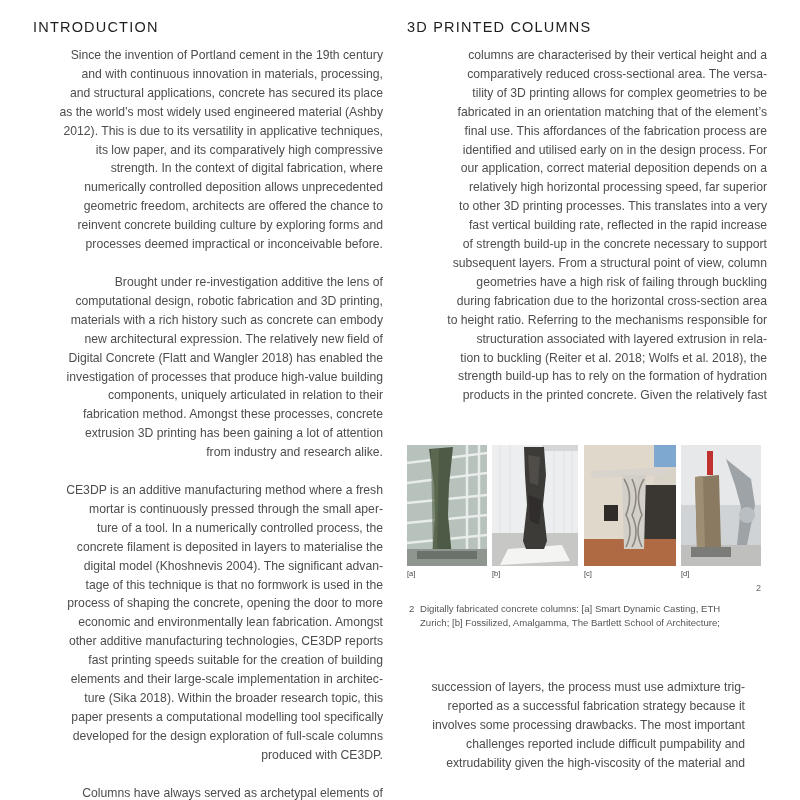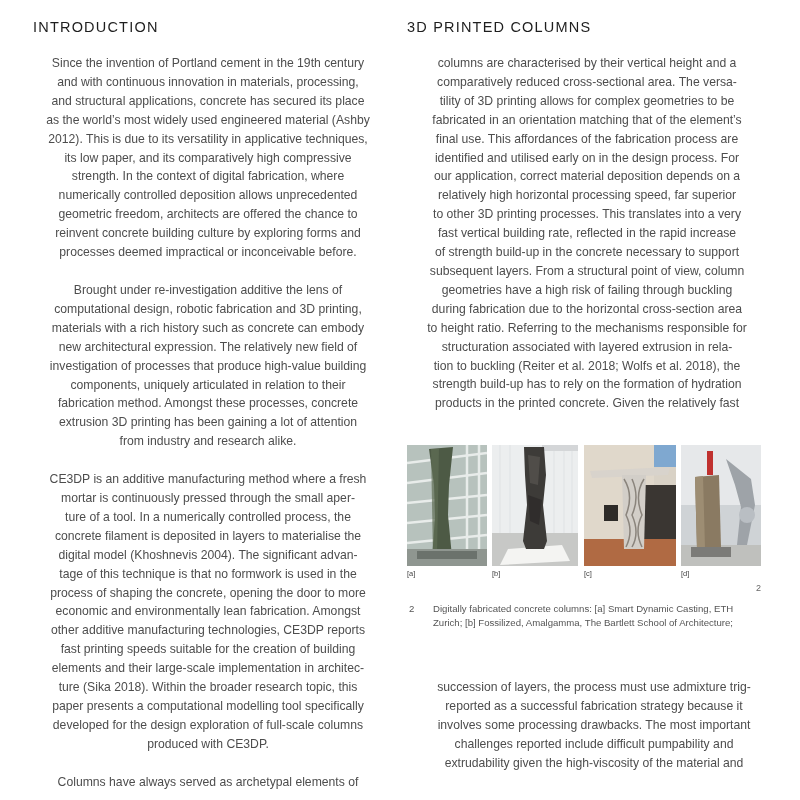--- a/index.html
+++ b/index.html
@@ -7,55 +7,55 @@
     width: 800px; height: 800px; overflow: hidden;
     background: #ffffff;
     font-family: "Liberation Sans", "DejaVu Sans", sans-serif;
     color: #4a4a4a;
     position: relative;
   }
   .col { position: absolute; top: 18px; }
   .col-left { left: 33px; width: 350px; }
   .col-right { left: 407px; width: 360px; }
   h2 {
-    margin: 0 0 18px 0;
+    margin: 0 0 10px 0;
     font-size: 14.5px;
     font-weight: normal;
     letter-spacing: 1.2px;
     color: #1e1e1e;
     line-height: 18px;
   }
   p {
     margin: 0;
     font-size: 12.2px;
     line-height: 18.9px;
     color: #4d4d4d;
-    text-align: center;
+    text-align: right;
   }
   .para-gap { height: 19px; }
   .line { display: block; white-space: nowrap; }
 
   .figure { position: absolute; left: 407px; top: 445px; width: 360px; }
   .fig-row { position: relative; height: 140px; }
   .photo { position: absolute; top: 0; height: 121px; overflow: hidden; }
   .photo-label {
     position: absolute; top: 124px; font-size: 7.5px; color: #444;
   }
   .fig-number {
     position: absolute; right: 6px; top: 138px; font-size: 9px; color: #666;
   }
   .caption {
     position: absolute; left: 407px; top: 602px; width: 360px;
     font-size: 9.6px; line-height: 14px; color: #555;
   }
   .caption .num { position: absolute; left: 2px; top: 0; }
-  .caption .txt { margin-left: 26px; display: block; }
+  .caption .txt { margin-left: 13px; display: block; }
   .caption .line { white-space: nowrap; }
 
-  .col-right-bottom { position: absolute; left: 414px; top: 678px; width: 360px; }
+  .col-right-bottom { position: absolute; left: 385px; top: 678px; width: 360px; }
 </style>
 </head>
 <body>
 
 <div class="col col-left">
   <h2>INTRODUCTION</h2>
 
   <p>
     <span class="line">Since the invention of Portland cement in the 19th century</span>
     <span class="line">and with continuous innovation in materials, processing,</span>
@@ -69,20 +69,21 @@
     <span class="line">reinvent concrete building culture by exploring forms and</span>
     <span class="line">processes deemed impractical or inconceivable before.</span>
   </p>
   <div class="para-gap"></div>
 
   <p>
     <span class="line">Brought under re-investigation additive the lens of</span>
     <span class="line">computational design, robotic fabrication and 3D printing,</span>
     <span class="line">materials with a rich history such as concrete can embody</span>
     <span class="line">new architectural expression. The relatively new field of</span>
+    <span class="line">Digital Concrete (Flatt and Wangler 2018) has enabled the</span>
     <span class="line">investigation of processes that produce high-value building</span>
     <span class="line">components, uniquely articulated in relation to their</span>
     <span class="line">fabrication method. Amongst these processes, concrete</span>
     <span class="line">extrusion 3D printing has been gaining a lot of attention</span>
     <span class="line">from industry and research alike.</span>
   </p>
   <div class="para-gap"></div>
 
   <p>
     <span class="line">CE3DP is an additive manufacturing method where a fresh</span>

